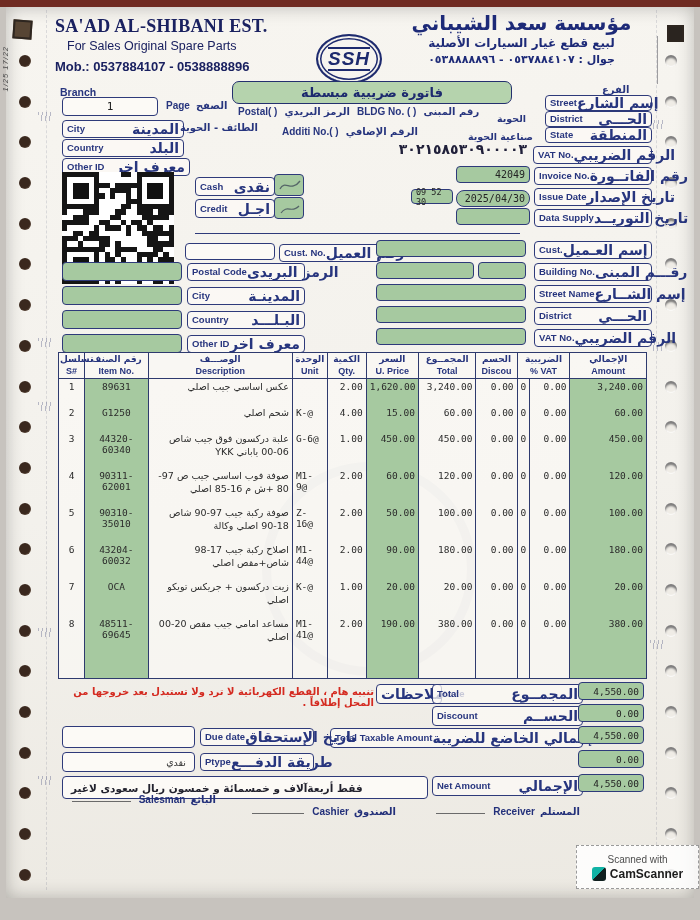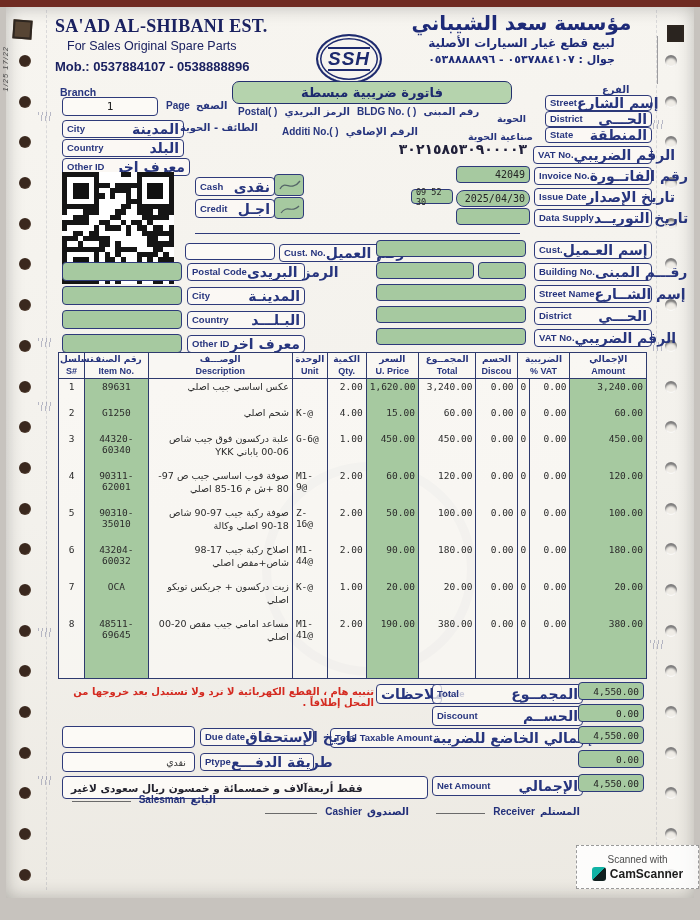--- a/index.html
+++ b/index.html
@@ -715,21 +715,21 @@
     <span class="ar" style="font-size:10.5px;font-weight:bold;color:#22222e;">فقط أربعةآلاف و خمسمائة و خمسون ريال سعودى لاغير</span>
   </div>
 
   <div style="position:absolute;left:64px;top:794px;width:152px;display:flex;align-items:flex-end;">
     <div class="sigline"></div>
     <div class="sigcap">
         <span>Salesman</span>
         <span class="ar">البائع</span>
       </div>
   </div>
-  <div style="position:absolute;left:257px;top:806px;width:152px;display:flex;">
+  <div style="position:absolute;left:244px;top:806px;width:152px;display:flex;">
     <div class="sigline"></div>
     <div class="sigcap">
         <span>Cashier</span>
         <span class="ar">الصندوق</span>
       </div>
   </div>
   <div style="position:absolute;left:428px;top:806px;width:152px;display:flex;align-items:flex-end;">
     <div class="sigline"></div>
     <div class="sigcap">
         <span>Receiver</span>

